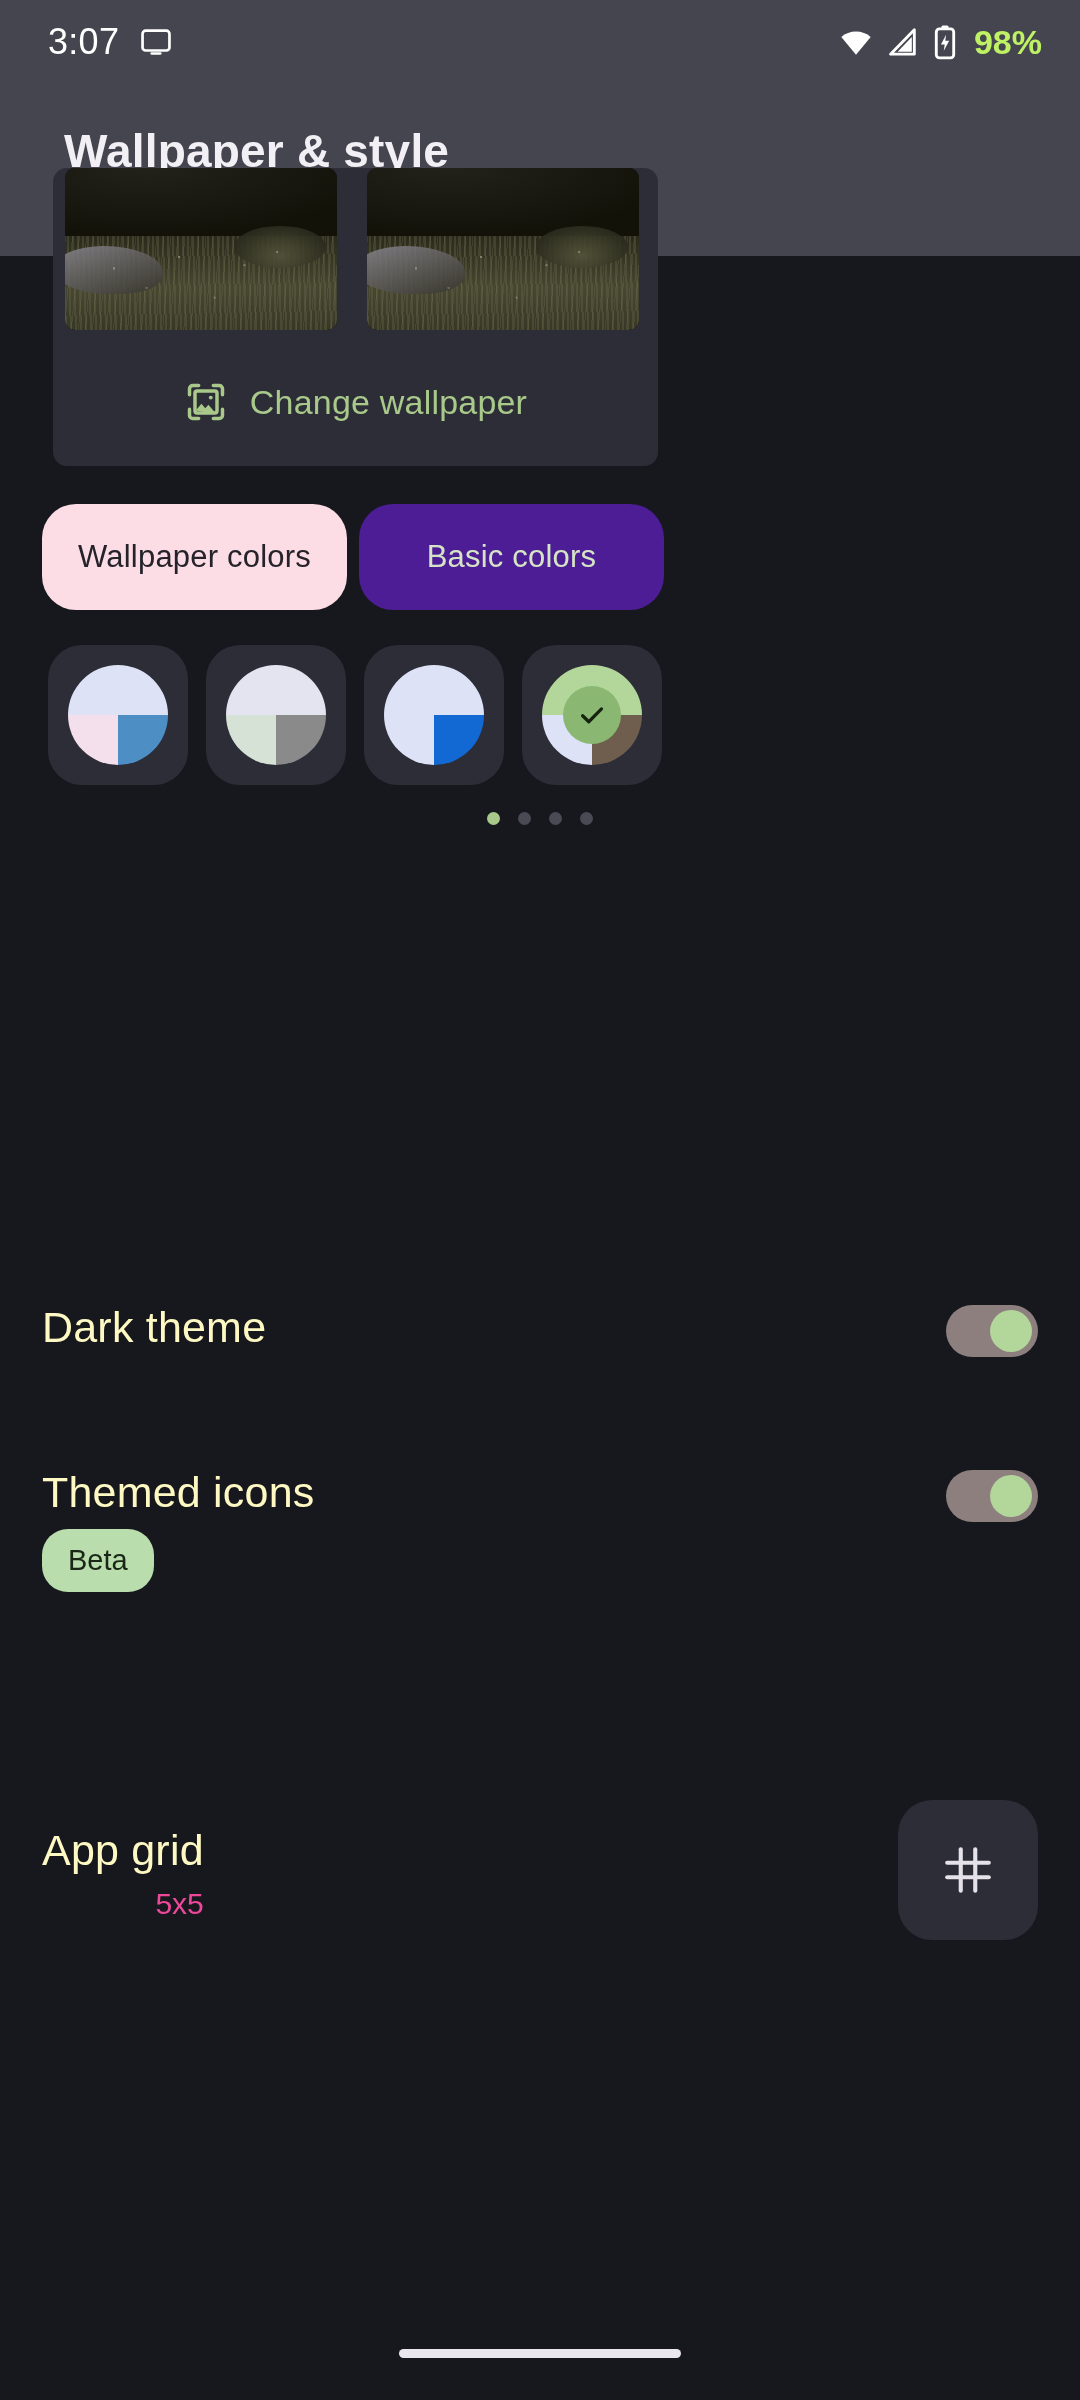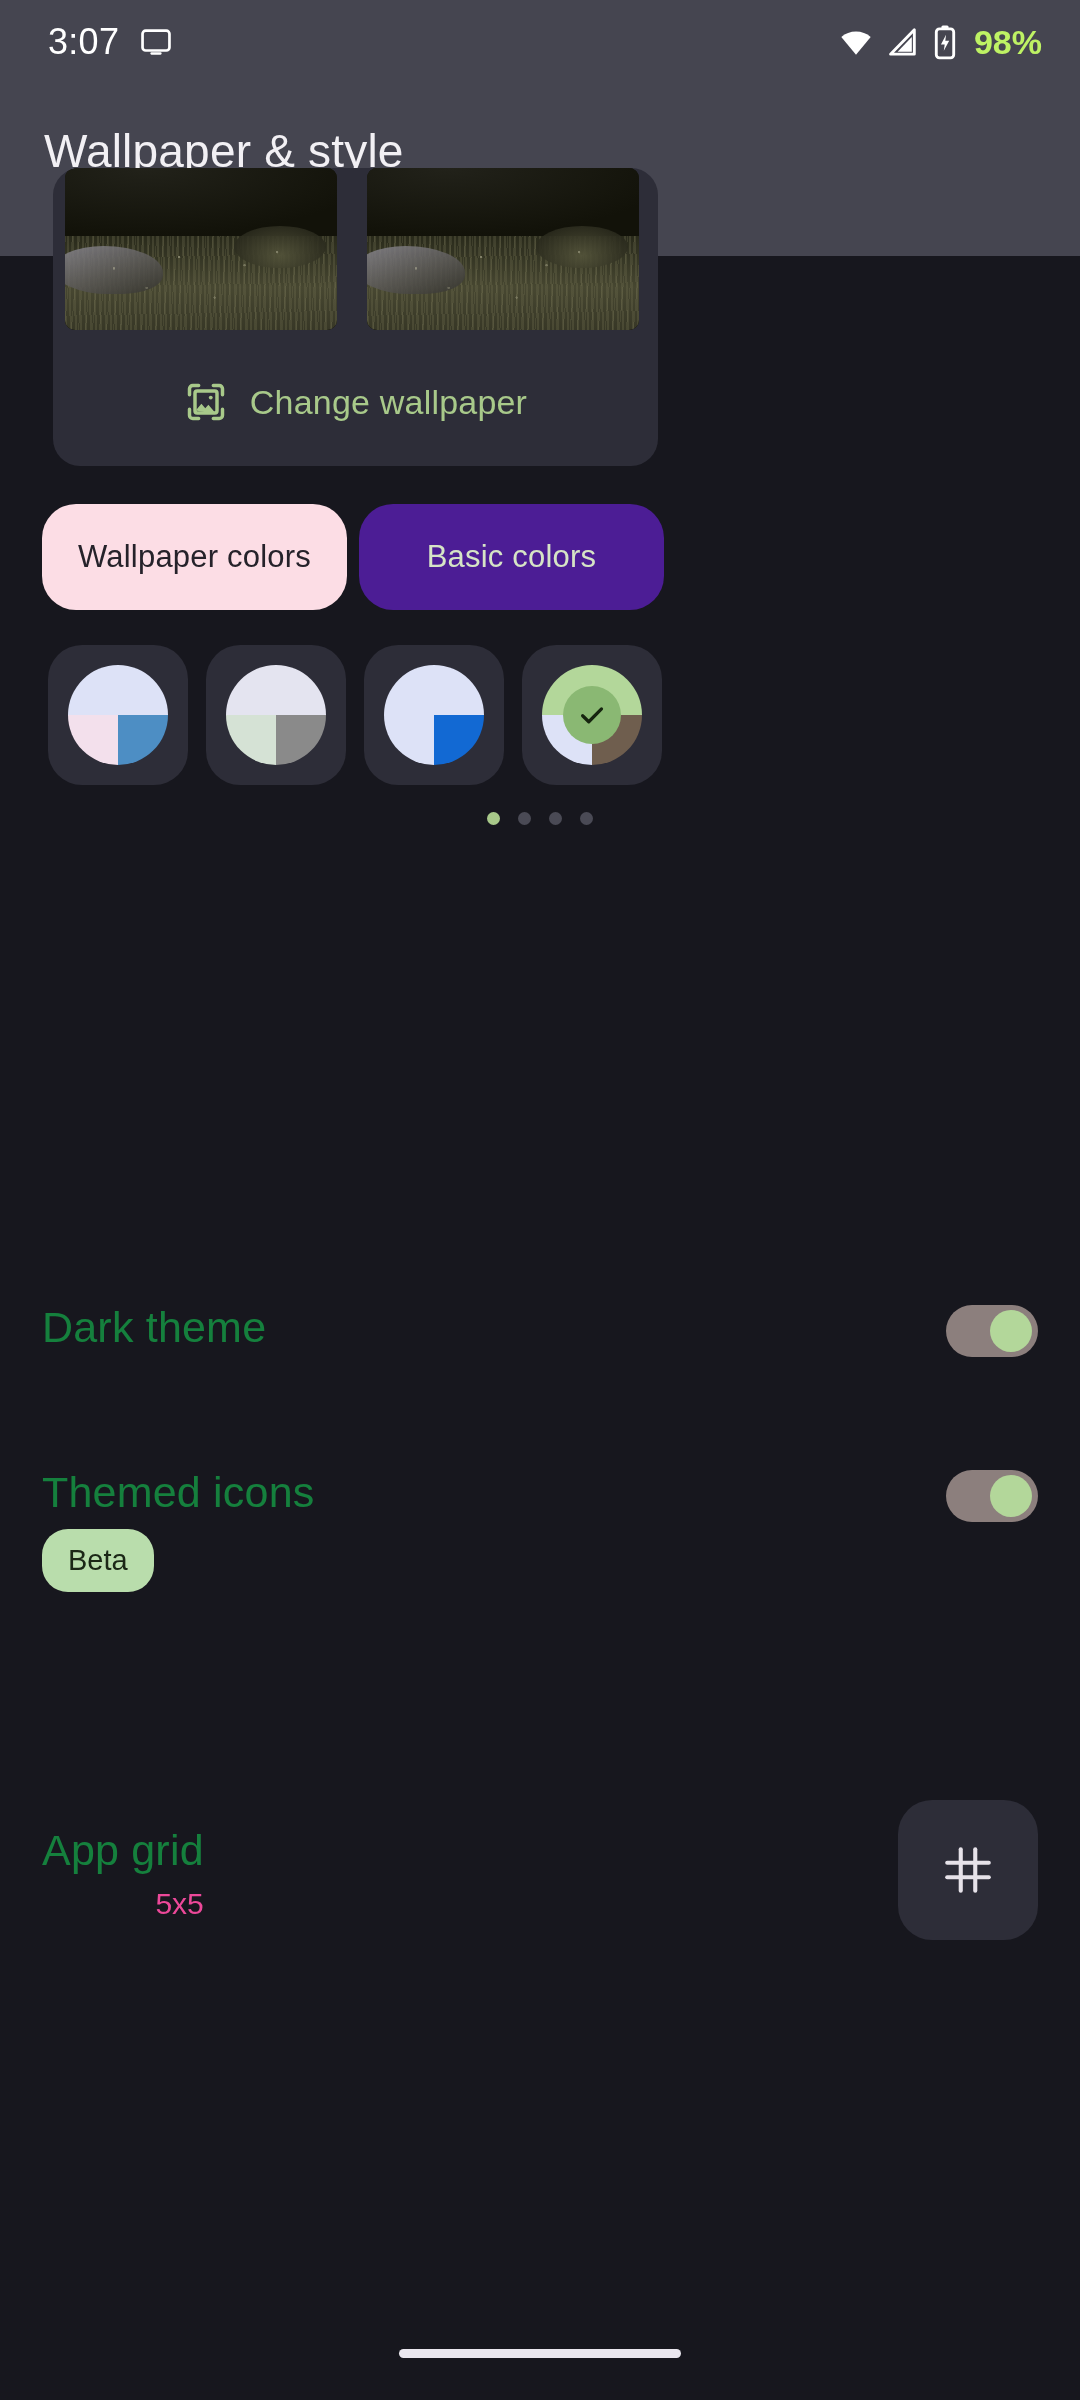--- a/index.html
+++ b/index.html
@@ -23,29 +23,29 @@
     padding:0 38px 0 48px;
     gap:20px;
   }
   .sb-left{ display:flex; align-items:center; gap:20px; }
   .sb-time{ font-size:36px; font-weight:500; color:#ffffff; letter-spacing:.3px; }
   .sb-right{ display:flex; align-items:center; gap:12px; }
   .sb-batt-text{ font-size:34px; font-weight:600; color:#bef264; margin-left:4px; }
   .ico{ display:block; }
 
   .page-title{
-    position:absolute; left:44px; top:128px;
-    font-size:46px; font-weight:400; color:#f2f0f4;
+    position:absolute; left:64px; top:128px;
+    font-size:46px; font-weight:700; color:#f2f0f4;
     letter-spacing:.2px; line-height:1;
   }
 
   
   .preview-card{
     position:absolute; left:53px; top:168px; width:605px; height:298px;
-    background:#2d2d38; border-radius:27px;
+    background:#2d2d38; border-radius:14px;
     overflow:hidden;
   }
   .preview-row{
     position:absolute; left:0; top:0; width:605px; height:170px;
     display:flex; gap:30px; padding:0 12px;
   }
   .thumb{
     width:272px; height:162px; border-radius:10px; overflow:hidden;
     position:relative; background:#0f1008;
   }
@@ -135,21 +135,21 @@
     display:flex; justify-content:center; align-items:center; gap:18px;
   }
   .dot{ width:13px; height:13px; border-radius:50%; background:#4a4a55; cursor:pointer; }
   .dot.on{ background:#a8c98a; }
 
   
   .row{ position:absolute; left:0; width:1080px; display:flex;
         align-items:flex-start; justify-content:space-between;
         padding:0 42px 0 42px; }
   .row-text{ display:flex; flex-direction:column; gap:14px; }
-  .row-title{ font-size:43px; font-weight:400; color:#15803d; letter-spacing:.2px; line-height:1.05; }
+  .row-title{ font-size:43px; font-weight:400; color:#fef9c3; letter-spacing:.2px; line-height:1.05; }
   .row-sub{ font-size:30px; color:#ec4899; font-weight:400;text-align:right; }
 
   .badge{
     display:inline-flex; align-items:center; justify-content:center;
     background:#b9ddac; color:#1b2716;
     border-radius:26px; padding:15px 26px; font-size:29px; width:max-content;
   }
 
   .toggle{
     width:92px; height:52px; border-radius:26px; background:#8c7f7d;

